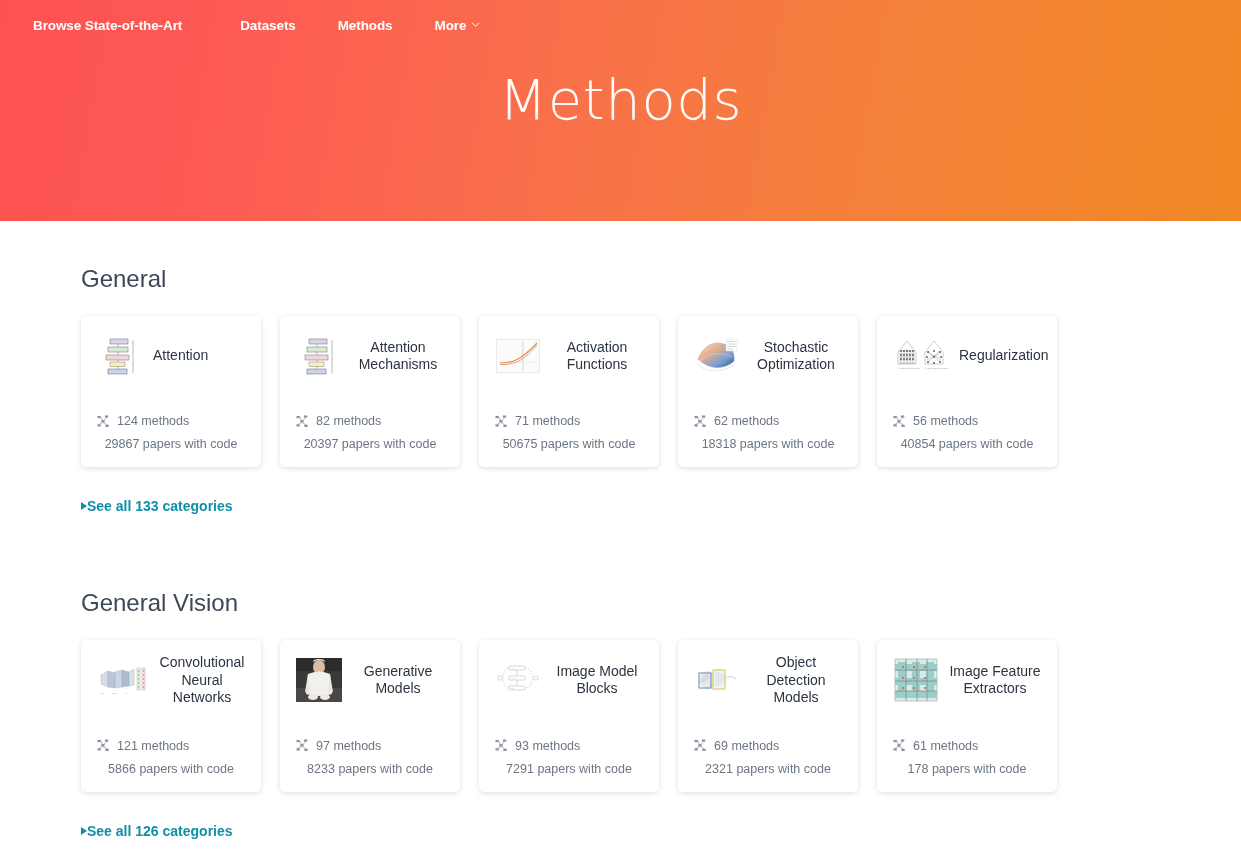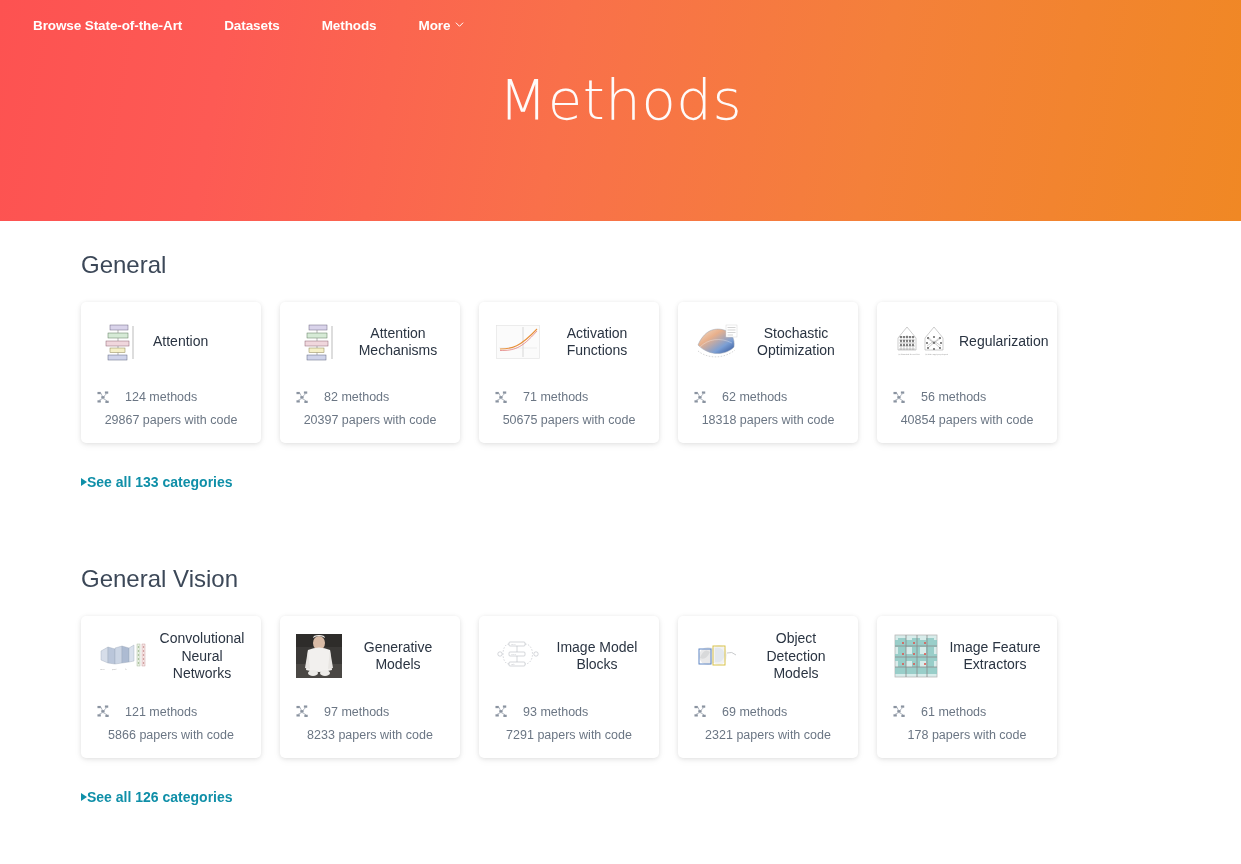--- a/index.html
+++ b/index.html
@@ -30,21 +30,21 @@
     font-size: 13.5px;
     font-weight: bold;
     letter-spacing: -0.1px;
     margin-right: 42px;
     white-space: nowrap;
     cursor: pointer;
     text-decoration: none;
     display: inline-flex;
     align-items: center;
   }
-  .nav-item:first-child { margin-right: 42px; }
+  .nav-item:first-child { margin-right: 58px; }
   .chev {
     display: inline-block;
     margin-left: 5px;
     width: 9px; height: 9px;
     position: relative;
     top: -1px;
   }
   .chev svg { display: block; }
 
   .hero-title {
@@ -72,21 +72,21 @@
   .main { padding: 0 0 0 0; }
 
   .section { padding-left: 81px; }
   .section-title {
     font-size: 24px;
     color: #3c4858;
     font-weight: 400;
     margin: 0;
     padding-top: 0;
   }
-  #section-general .section-title { padding-top: 30px; }
+  #section-general .section-title { padding-top: 44px; }
   #section-cv .section-title { padding-top: 75px; }
 
   .card-row {
     display: flex;
     gap: 19px;
     margin-top: 23px;
     text-align: center;
   }
 
   .card {
@@ -123,24 +123,24 @@
     line-height: 1.25;
     font-weight: 400;
   }
 
   .card-meta {
     margin-top: auto;
   }
   .meta-methods {
     display: flex;
     align-items: center;
-    gap: 15px;
+    gap: 7px;
     font-size: 12.5px;
     color: #6b7684;
-    margin-top: 22px;
+    margin-top: 32px;
   }
   .meta-papers {
     font-size: 12.5px;
     color: #6b7684;
     margin-top: 9px;
   }
   .net-icon { width: 13px; height: 13px; flex: 0 0 13px; display:block; }
 
   .see-all {
     display: flex;

